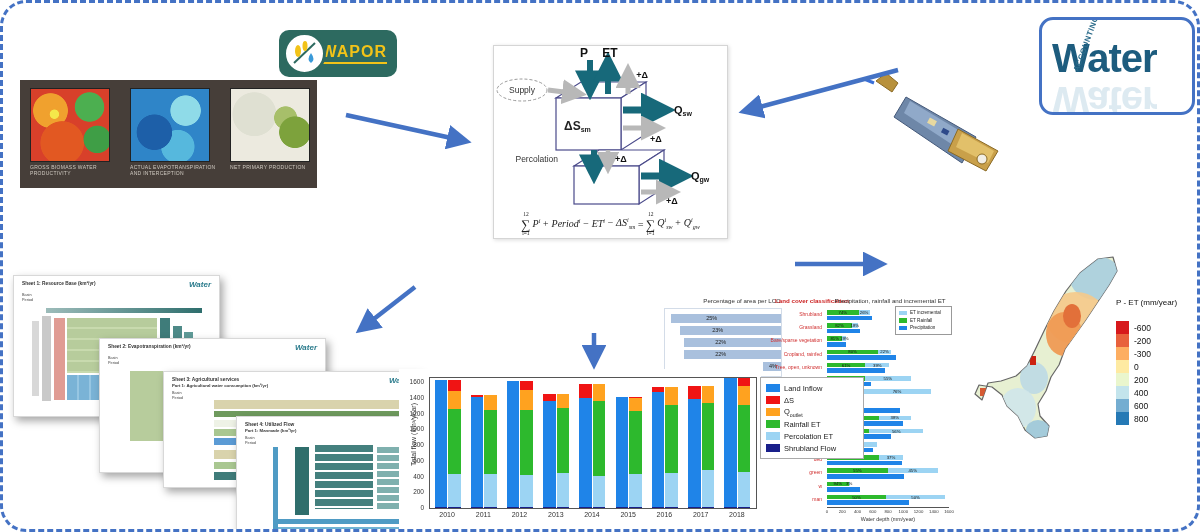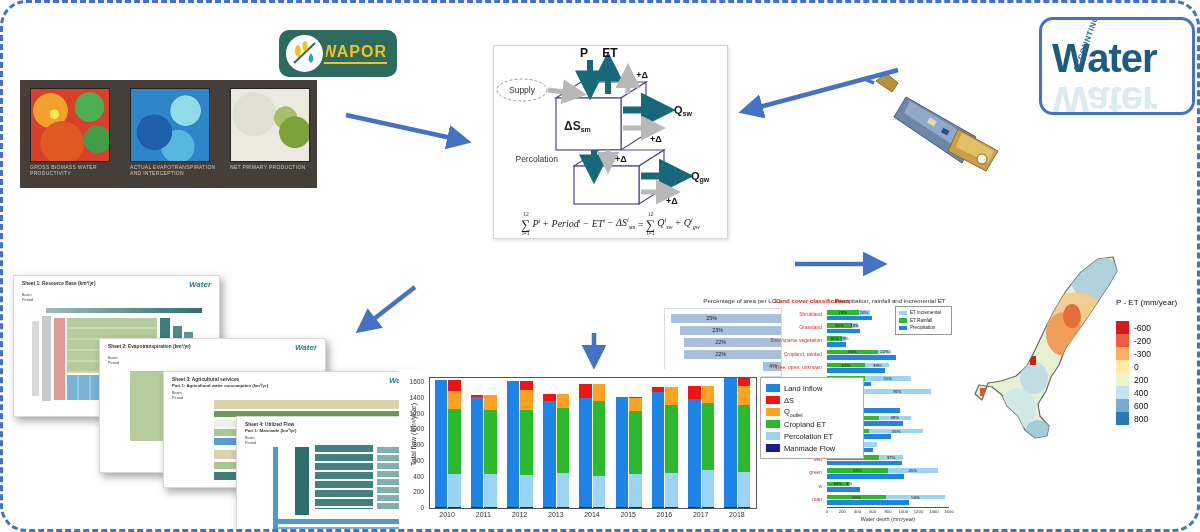--- a/index.html
+++ b/index.html
@@ -549,29 +549,29 @@
       <div class="lrow">
         <span class="lsw" style="background: rgb(240, 20, 20);"></span>
         <span class="ltext">ΔS</span>
       </div>
       <div class="lrow">
         <span class="lsw" style="background: rgb(255, 162, 31);"></span>
         <span class="ltext">Q<sub style="font-size: 70%;">outlet</sub></span>
       </div>
       <div class="lrow">
         <span class="lsw" style="background: rgb(45, 185, 45);"></span>
-        <span class="ltext">Cropland ET</span>
+        <span class="ltext">Rainfall ET</span>
       </div>
       <div class="lrow">
         <span class="lsw" style="background: rgb(156, 212, 243);"></span>
         <span class="ltext">Percolation ET</span>
       </div>
       <div class="lrow">
         <span class="lsw" style="background: rgb(25, 31, 138);"></span>
-        <span class="ltext">Manmade Flow</span>
+        <span class="ltext">Shrubland Flow</span>
       </div>
     </div>
 
   <svg class="abs" style="left:0;top:0;pointer-events:none;" width="1194" height="526">
     <defs>
       <marker id="mB" markerWidth="5.5" markerHeight="5.5" refX="4" refY="2.75" orient="auto">
           <path d="M0,0L5.5,2.75L0,5.5Z" fill="#4472C4"></path>
         </marker>
     </defs>
     <line x1="343" y1="112" x2="462" y2="138" stroke="#4472C4" stroke-width="4.5" marker-end="url(#mB)"></line>

